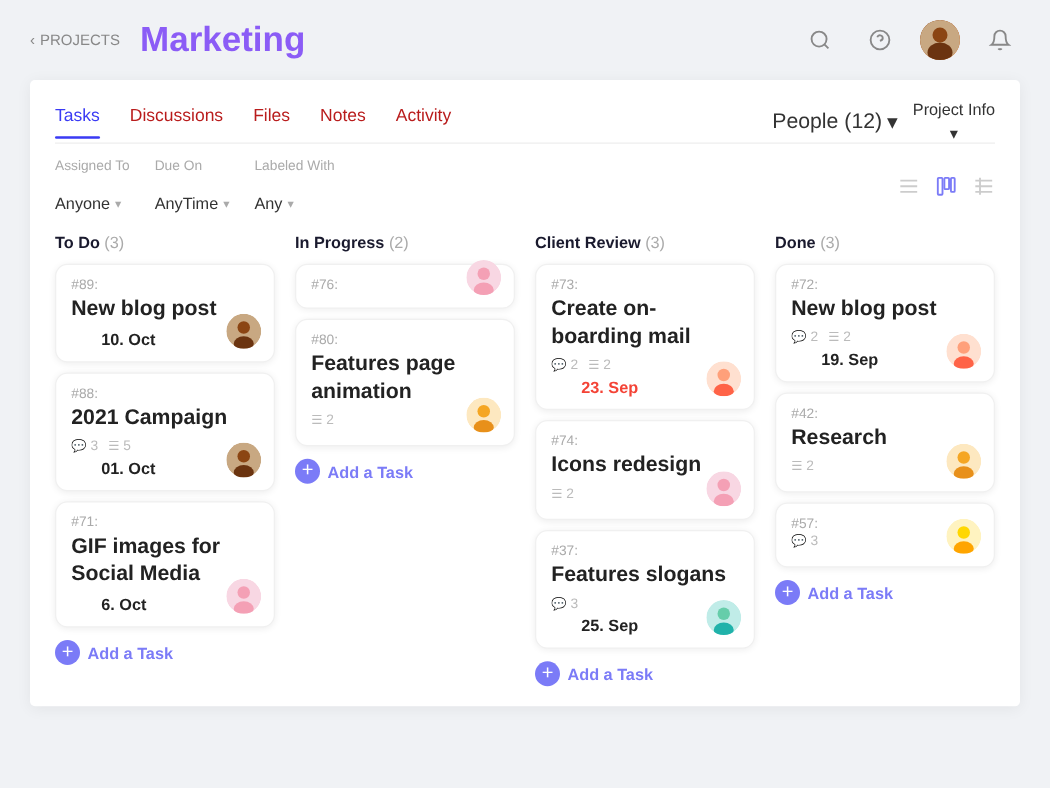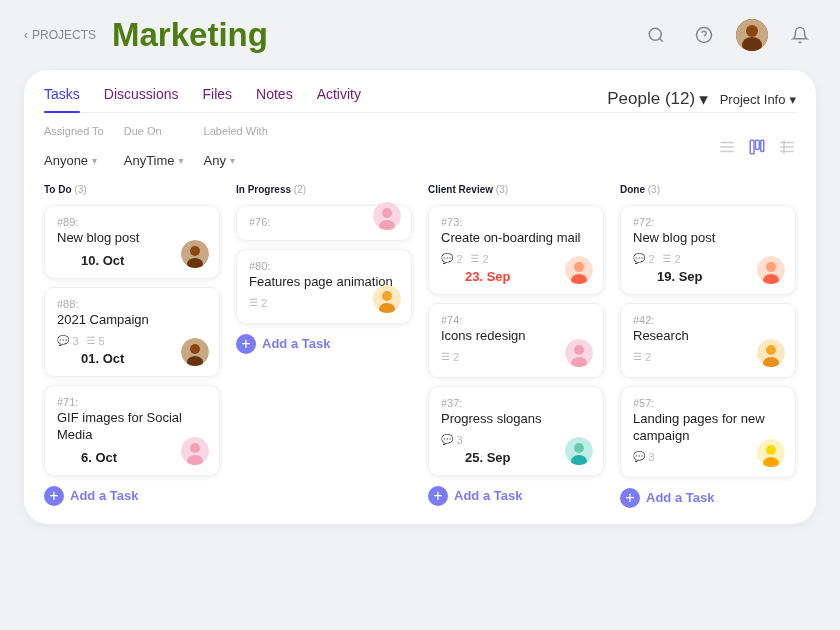--- a/index.html
+++ b/index.html
@@ -38,23 +38,23 @@
       gap: 4px;
       color: #888;
       font-size: 12px;
       cursor: pointer;
     }
     .back-chevron {
       font-size: 12px;
       color: #888;
     }
     .page-title {
-      font-size: 33px;
+      font-size: 28px;
       font-weight: 700;
-      color: #4d7c0f;
+      color: #8b5cf6;
       margin-left: 8px;
     }
     .header-right {
       display: flex;
       align-items: center;
       gap: 16px;
     }
     .header-icon {
       width: 32px;
       height: 32px;
@@ -73,40 +73,40 @@
       background: linear-gradient(135deg, #8B4513, #D2691E);
       display: flex;
       align-items: center;
       justify-content: center;
       overflow: hidden;
     }
 
     
     .main-card {
       background: #fff;
-      border-radius: 24px;
+      border-radius: 4px;
       padding: 16px 20px 16px;
       box-shadow: 0 2px 12px rgba(0,0,0,0.06);
     }
 
     
     .tabs-row {
       display: flex;
       align-items: center;
       justify-content: space-between;
       border-bottom: 1px solid #eee;
       margin-bottom: 12px;
     }
     .tabs {
       display: flex;
       gap: 24px;
     }
     .tab {
       font-size: 14px;
-      color: #701a75;
+      color: #b91c1c;
       cursor: pointer;
       padding-bottom: 10px;
       position: relative;
       font-weight: 500;
     }
     .tab.active {
       color: #3a3af4;
     }
     .tab.active::after {
       content: '';
@@ -133,20 +133,21 @@
       font-weight: 500;
     }
     .project-info-btn {
       font-size: 13px;
       color: #333;
       cursor: pointer;
       display: flex;
       align-items: center;
       gap: 4px;
       font-weight: 500;
+      flex-direction: column;
     }
 
     
     .filters-row {
       display: flex;
       align-items: center;
       justify-content: space-between;
       margin-bottom: 16px;
     }
     .filters {
@@ -194,21 +195,21 @@
     
     .kanban {
       display: flex;
       gap: 16px;
     }
     .column {
       flex: 1;
       min-width: 0;
     }
     .column-header {
-      font-size: 10px;
+      font-size: 13px;
       font-weight: 700;
       color: #1a1a2e;
       margin-bottom: 10px;
     }
     .column-header span {
       color: #aaa;
       font-weight: 500;
     }
     .cards {
       display: flex;
@@ -222,23 +223,23 @@
       box-shadow: 0 1px 6px rgba(0,0,0,0.07);
       border: 1px solid #f0f0f0;
       position: relative;
     }
     .card-id {
       font-size: 11px;
       color: #aaa;
       margin-bottom: 2px;
     }
     .card-title {
-      font-size: 13px;
+      font-size: 17px;
       color: #222;
-      font-weight: 400;
+      font-weight: 700;
       margin-bottom: 6px;
       line-height: 1.3;
     }
     .card-meta {
       display: flex;
       align-items: center;
       gap: 8px;
       margin-bottom: 4px;
     }
     .card-meta-item {
@@ -526,21 +527,21 @@
               </div>
 
       <div class="card-avatar"><svg width="28" height="28" viewBox="0 0 28 28">
                   <circle cx="14" cy="14" r="14" fill="#f8d7e3"></circle>
                   <circle cx="14" cy="11" r="5" fill="#f4a0b5"></circle>
                   <ellipse cx="14" cy="24" rx="8" ry="6" fill="#f4a0b5"></ellipse>
                 </svg></div>
     </div>
             <div class="card">
       <div class="card-id">#37:</div>
-      <div class="card-title">Progress slogans</div>
+      <div class="card-title">Features slogans</div>
       <div class="card-meta">
                 <div class="card-meta-item">
           <span style="font-size:10px">💬</span>
           <span>3</span>
         </div>
               </div>
       <div class="card-date">25. Sep</div>
       <div class="card-avatar"><svg width="28" height="28" viewBox="0 0 28 28">
                   <circle cx="14" cy="14" r="14" fill="#c0ece8"></circle>
                   <circle cx="14" cy="11" r="5" fill="#66cdaa"></circle>
@@ -587,21 +588,20 @@
               </div>
 
       <div class="card-avatar"><svg width="28" height="28" viewBox="0 0 28 28">
                   <circle cx="14" cy="14" r="14" fill="#fde8c0"></circle>
                   <circle cx="14" cy="11" r="5" fill="#f5a623"></circle>
                   <ellipse cx="14" cy="24" rx="8" ry="6" fill="#e8901a"></ellipse>
                 </svg></div>
     </div>
             <div class="card">
       <div class="card-id">#57:</div>
-      <div class="card-title">Landing pages for new campaign</div>
       <div class="card-meta">
                 <div class="card-meta-item">
           <span style="font-size:10px">💬</span>
           <span>3</span>
         </div>
               </div>
       <div class="card-avatar"><svg width="28" height="28" viewBox="0 0 28 28">
                   <circle cx="14" cy="14" r="14" fill="#fff3c0"></circle>
                   <circle cx="14" cy="11" r="5" fill="#ffd700"></circle>
                   <ellipse cx="14" cy="24" rx="8" ry="6" fill="#ffa500"></ellipse>

